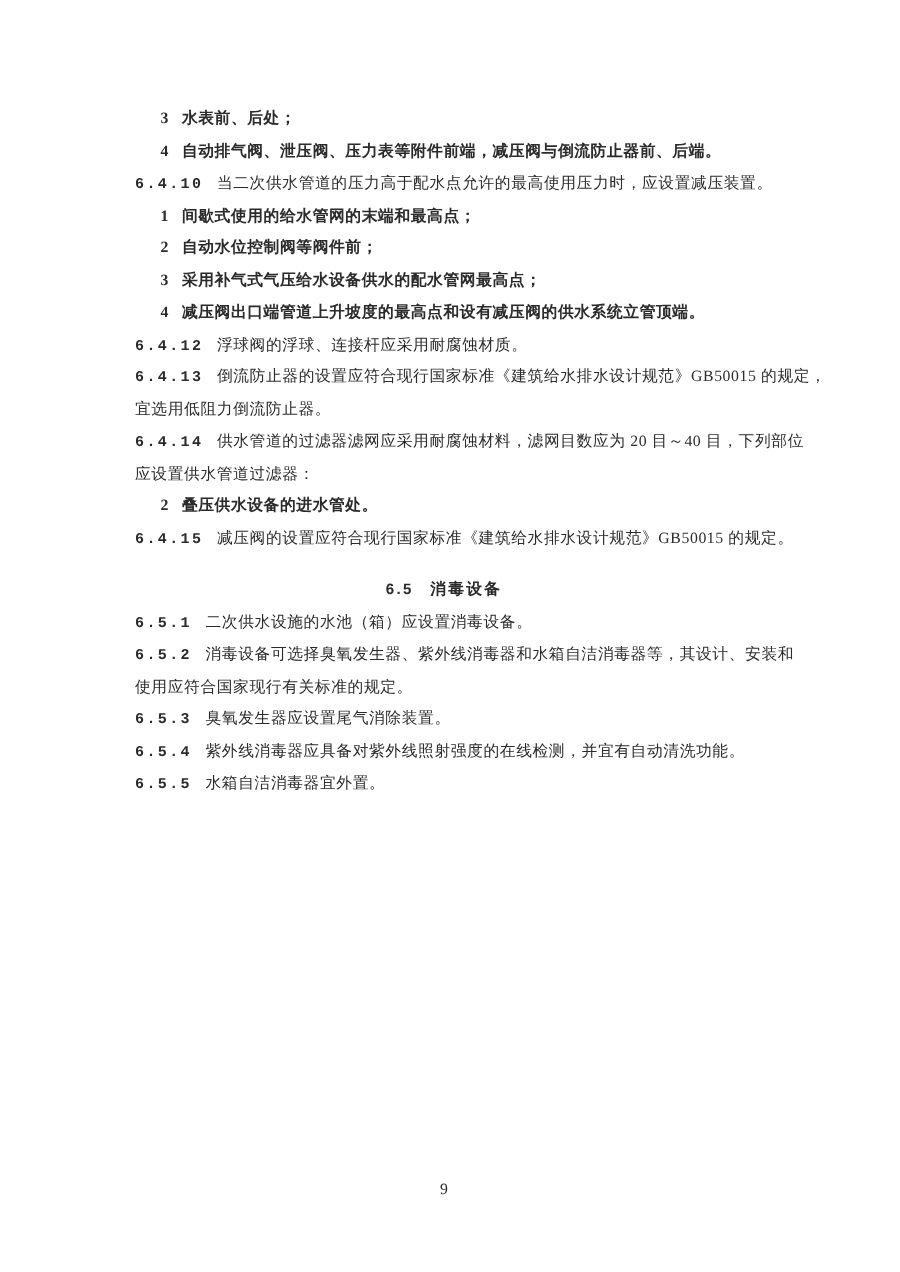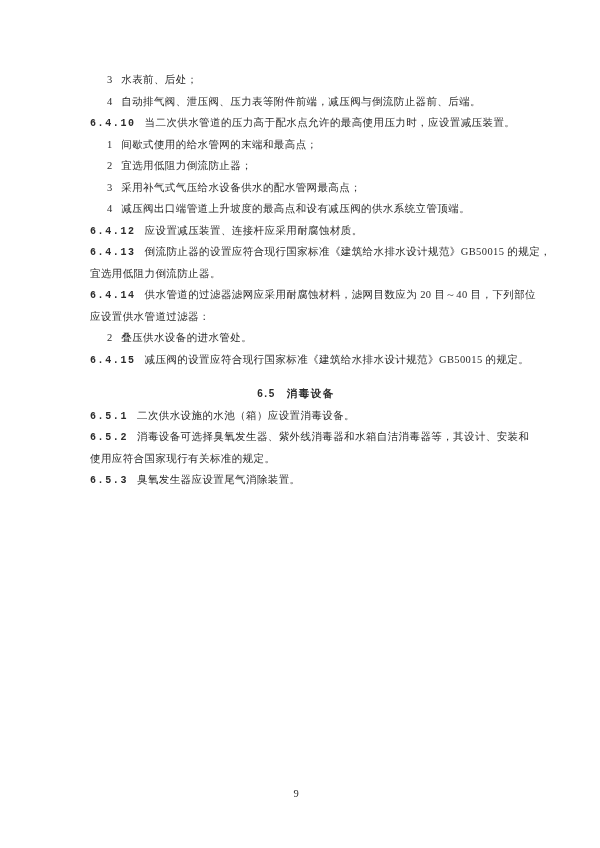--- a/index.html
+++ b/index.html
@@ -19,21 +19,21 @@
     left: 90px;
     width: 412px;
   }
   .line {
     height: 21.5px;
     line-height: 21.5px;
     font-size: 10.5px;
     white-space: nowrap;
   }
   .txt { letter-spacing: 0.4px; }
-  .list { padding-left: 17px; }
+  .list { padding-left: 17px; font-weight: bold; }
   .list .num {
     display: inline-block;
     margin-right: 9px;
     letter-spacing: 0;
   }
   .clause .num {
     display: inline-block;
     font-family: Liberation Mono, monospace;
     font-weight: 700;
     font-size: 10px;
@@ -73,27 +73,27 @@
 
     <div class="line list"><span class="num">3</span><span class="txt">水表前、后处；</span></div>
 
     <div class="line list"><span class="num">4</span><span class="txt">自动排气阀、泄压阀、压力表等附件前端，减压阀与倒流防止器前、后端。</span></div>
 
     <div class="line clause"><span class="num">6.4.10</span><span class="txt">当二次供水管道的压力高于配水点允许的最高使用压力时，应设置减压装置。</span></div>
 
 
     <div class="line list"><span class="num">1</span><span class="txt">间歇式使用的给水管网的末端和最高点；</span></div>
 
-    <div class="line list"><span class="num">2</span><span class="txt">宜选用低阻力倒流防止器；</span></div>
+    <div class="line list"><span class="num">2</span><span class="txt">自动水位控制阀等阀件前；</span></div>
 
     <div class="line list"><span class="num">3</span><span class="txt">采用补气式气压给水设备供水的配水管网最高点；</span></div>
 
     <div class="line list"><span class="num">4</span><span class="txt">减压阀出口端管道上升坡度的最高点和设有减压阀的供水系统立管顶端。</span></div>
 
-    <div class="line clause"><span class="num">6.4.12</span><span class="txt">应设置减压装置、连接杆应采用耐腐蚀材质。</span></div>
+    <div class="line clause"><span class="num">6.4.12</span><span class="txt">浮球阀的浮球、连接杆应采用耐腐蚀材质。</span></div>
 
     <div class="line clause"><span class="num">6.4.13</span><span class="txt">倒流防止器的设置应符合现行国家标准《建筑给水排水设计规范》GB50015 的规定，</span></div>
 
     <div class="line cont"><span class="txt">宜选用低阻力倒流防止器。</span></div>
 
     <div class="line clause"><span class="num">6.4.14</span><span class="txt">供水管道的过滤器滤网应采用耐腐蚀材料，滤网目数应为 20 目～40 目，下列部位</span></div>
 
     <div class="line cont"><span class="txt">应设置供水管道过滤器：</span></div>
 
 
@@ -104,18 +104,20 @@
     <div class="line heading"><span class="num">6.5</span><span class="txt">消毒设备</span></div>
 
     <div class="line clause"><span class="num">6.5.1</span><span class="txt">二次供水设施的水池（箱）应设置消毒设备。</span></div>
 
     <div class="line clause"><span class="num">6.5.2</span><span class="txt">消毒设备可选择臭氧发生器、紫外线消毒器和水箱自洁消毒器等，其设计、安装和</span></div>
 
     <div class="line cont"><span class="txt">使用应符合国家现行有关标准的规定。</span></div>
 
     <div class="line clause"><span class="num">6.5.3</span><span class="txt">臭氧发生器应设置尾气消除装置。</span></div>
 
+    <div class="line clause"><span class="num">6.5.4</span><span class="txt">紫外线消毒器应具备对紫外线照射强度的在线检测，并宜有自动清洗功能。</span></div>
 
+    <div class="line clause"><span class="num">6.5.5</span><span class="txt">水箱自洁消毒器宜外置。</span></div>
 
   </div>
 
   <div class="footer"><span>9</span></div>
 </div>
 
 </body></html>

